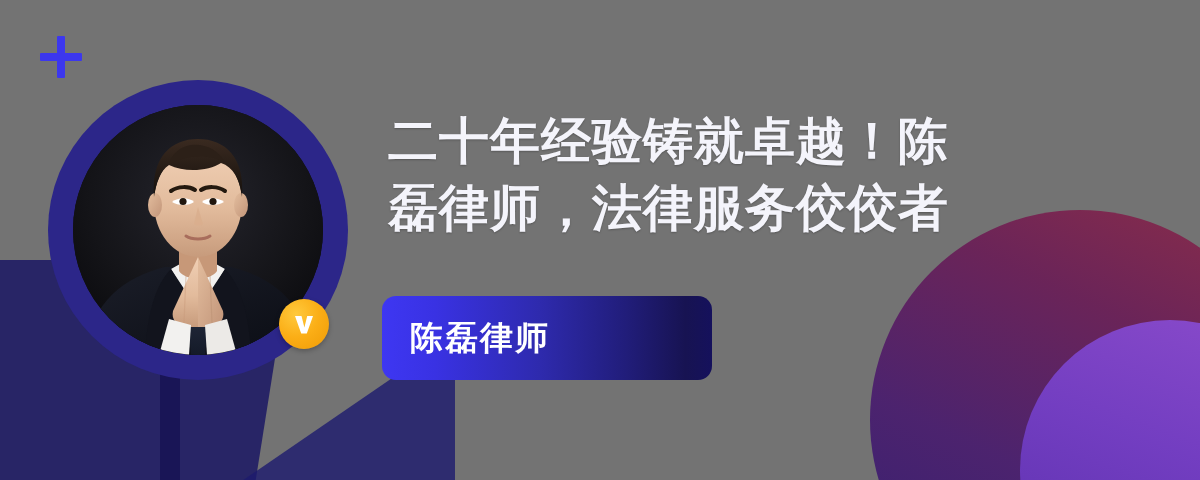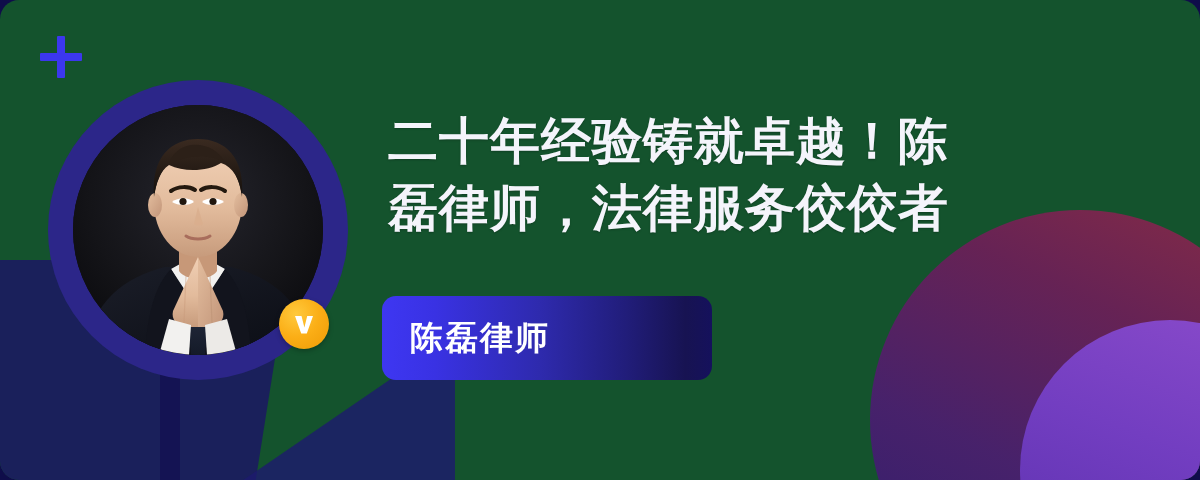--- a/index.html
+++ b/index.html
@@ -6,23 +6,22 @@
   html, body {
     width:1200px; height:480px;
     overflow:hidden;
     background:#0f0d4a;
     font-family:"Liberation Sans","DejaVu Sans",sans-serif;
   }
 
   .banner{
     position:relative;
     width:1200px; height:480px;
-    background:#14532d;
+    background:#737373;
     overflow:hidden;
-    border-radius:19px;
   }
 
   
   .bg-layer{ position:absolute; inset:0; overflow:hidden; }
 
   .blob-outer{
     position:absolute;
     width:420px; height:420px;
     right:-90px; bottom:-150px;
     border-radius:50%;

